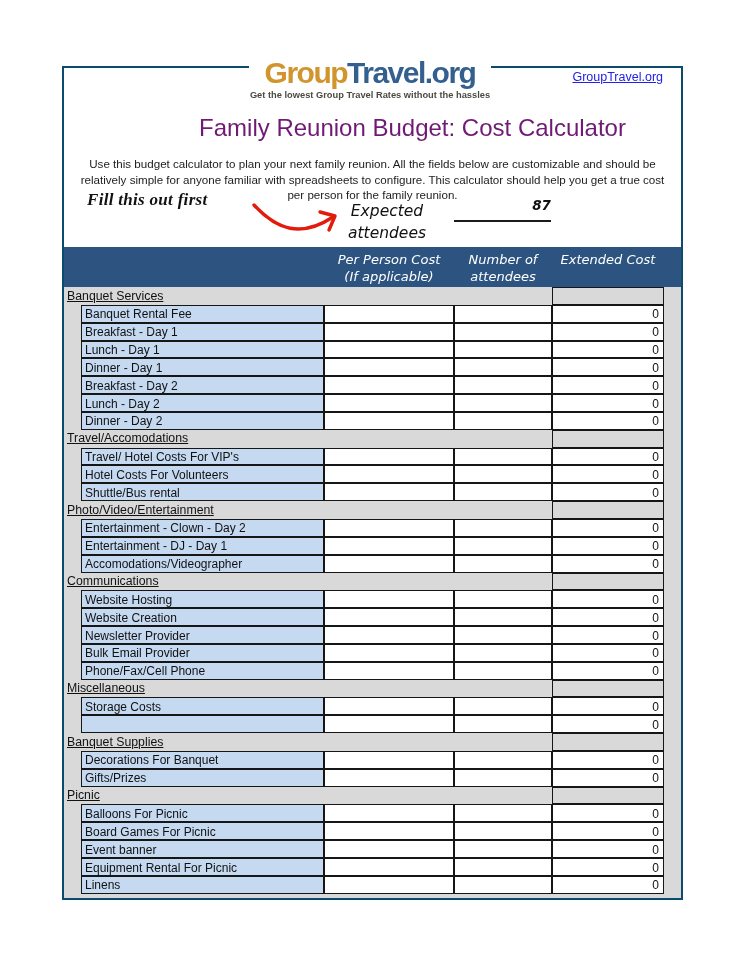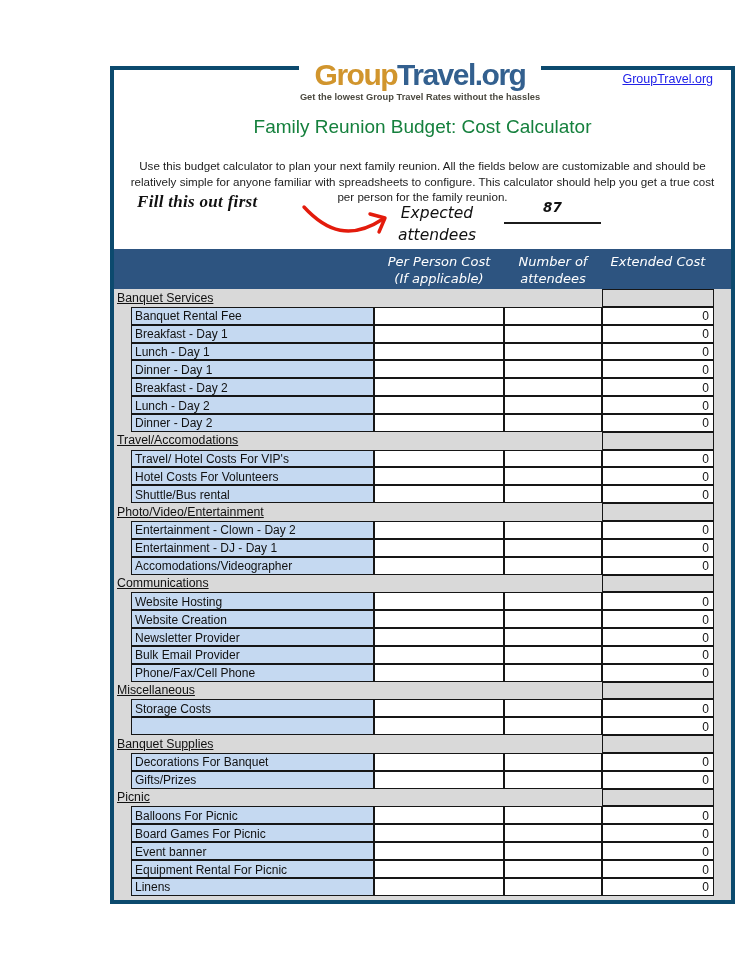--- a/index.html
+++ b/index.html
@@ -1,41 +1,41 @@
 <!DOCTYPE html>
 <html><head>
 <meta charset="utf-8">
 <style>
   html,body{margin:0;padding:0;background:#fff;}
   body{width:750px;height:970px;position:relative;font-family:"Liberation Sans",sans-serif;overflow:hidden;
        --gold:#d1952d;--logoblue:#33608f;--link:#2222e8;--band:#2d5480;--lblue:#c5d9f1;--gray:#d9d9d9;--red:#e31b0c;--ink:#161616;}
 
-  .doc{position:absolute;left:62px;top:66px;width:617px;height:830px;border:4px solid #0c4a6e;background:#fff;margin-left:48px;}
+  .doc{position:absolute;left:62px;top:66px;width:617px;height:830px;border:2px solid #0c4a6e;background:#fff;}
 
   
   .logo-box{position:absolute;left:185px;top:-11px;width:242px;height:54px;background:#fff;text-align:center;z-index:3;}
   .logo-text{font-size:30px;font-weight:bold;letter-spacing:-1.5px;line-height:32px;white-space:nowrap;}
   .lg-gold{color:var(--gold);}
   .lg-blue{color:var(--logoblue);}
   .tagline{font-size:9.3px;font-weight:bold;color:#4c4a41;margin-top:1px;white-space:nowrap;}
 
   .toplink{position:absolute;top:2px;right:18px;font-size:12.5px;color:var(--link);text-decoration:underline;cursor:pointer;}
 
-  .title{position:absolute;top:46px;left:0;width:100%;text-align:center;font-size:19px;font-weight:400;color:#15803d;margin:0;}
+  .title{position:absolute;top:46px;left:0;width:100%;text-align:center;font-size:24px;font-weight:400;color:#701a75;margin:0;padding-left:40px;}
 
   .desc{position:absolute;top:88px;left:11px;width:595px;margin:0;text-align:center;font-size:11.6px;line-height:15.5px;color:#1c1c1c;}
 
   .hand{font-family:"DejaVu Sans","Liberation Sans",sans-serif;font-style:italic;}
 
   .fill-note{position:absolute;left:23px;top:122px;font-size:17px;font-weight:bold;letter-spacing:.3px;color:#111;font-family:Liberation Serif, serif;}
 
   .arrow{position:absolute;left:185px;top:132px;width:102px;height:46px;}
 
   .exp-label{position:absolute;left:278px;top:132px;width:90px;text-align:center;font-size:15.5px;line-height:22px;color:#111;}
-  .exp-value{position:absolute;left:390px;top:129px;width:97px;text-align:center;font-size:13.5px;font-weight:bold;color:#111;cursor:text;}
+  .exp-value{position:absolute;left:390px;top:129px;width:97px;text-align:right;font-size:13.5px;font-weight:bold;color:#111;cursor:text;}
   .exp-underline{position:absolute;left:390px;top:152px;width:97px;height:2px;background:#1b1b1b;}
 
   
   .cols{display:grid;grid-template-columns:17px 243px 130px 98px 112px 1fr;}
 
   .band{position:absolute;left:0;top:179px;width:100%;height:42px;background:var(--band);color:#fff;}
   .band-col{text-align:center;font-size:13px;line-height:17px;padding-top:4px;}
 
   .tbl{position:absolute;left:0;top:219px;width:100%;height:607px;background:var(--gray);}
   .row{height:17.85px;background:var(--gray);}

